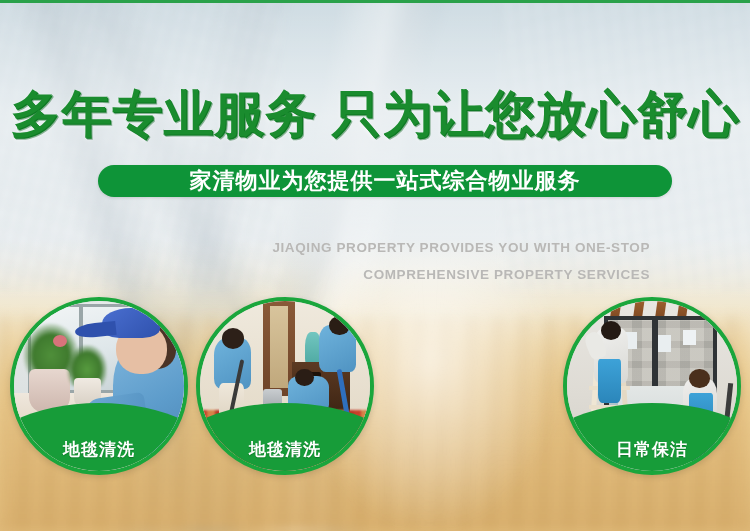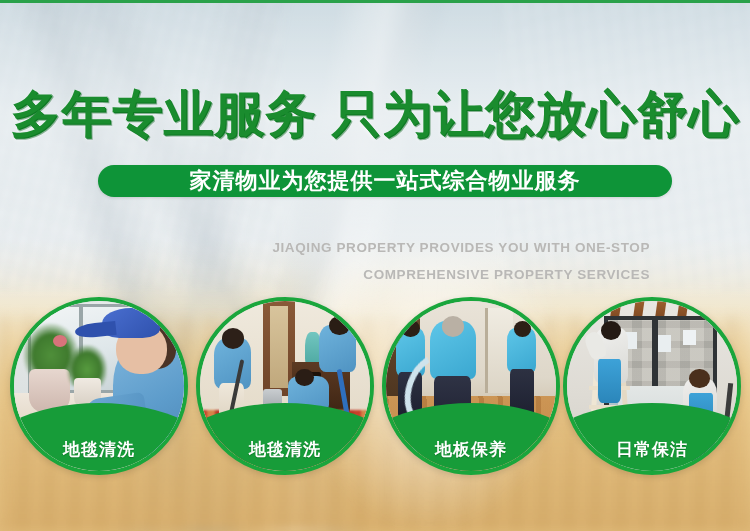--- a/index.html
+++ b/index.html
@@ -403,43 +403,20 @@
           <div class="p2-man3h"></div>
         <div class="p2-mach"></div>
         <div class="p2-buck"></div>
           <div class="p2-buckl"></div>
         <div class="p2-wand"></div>
       </div>
       <div class="band"></div>
       <div class="band-label">地毯清洗</div>
     </div>
 
-    <div class="circle" style="left:382px; top:297px;">
-      <div class="photo">
-        <div class="p3-wall"></div>
-        <div class="p3-dark"></div>
-        <div class="p3-door"></div>
-          <div class="p3-cab"></div>
-        <div class="p3-floor"></div>
-        <div class="p3-w1"></div>
-          <div class="p3-w1h"></div>
-          <div class="p3-w1p"></div>
-        <div class="p3-w2"></div>
-          <div class="p3-w2h"></div>
-          <div class="p3-w2p"></div>
-        <div class="p3-w3"></div>
-          <div class="p3-w3h"></div>
-          <div class="p3-w3p"></div>
-        <div class="p3-hose"></div>
-          <div class="p3-hose2"></div>
-        <div class="p3-shoe"></div>
-      </div>
-      <div class="band"></div>
-      <div class="band-label">地板保养</div>
-    </div>
 
     <div class="circle" style="left:563px; top:297px;">
       <div class="photo">
         <div class="p4-wall"></div>
         <div class="p4-beamwrap">
           <div class="p4-beam" style="left:6%;"></div>
           <div class="p4-beam" style="left:26%;"></div>
           <div class="p4-beam" style="left:46%;"></div>
           <div class="p4-beam" style="left:66%;"></div>
           <div class="p4-beam" style="left:86%;"></div>

